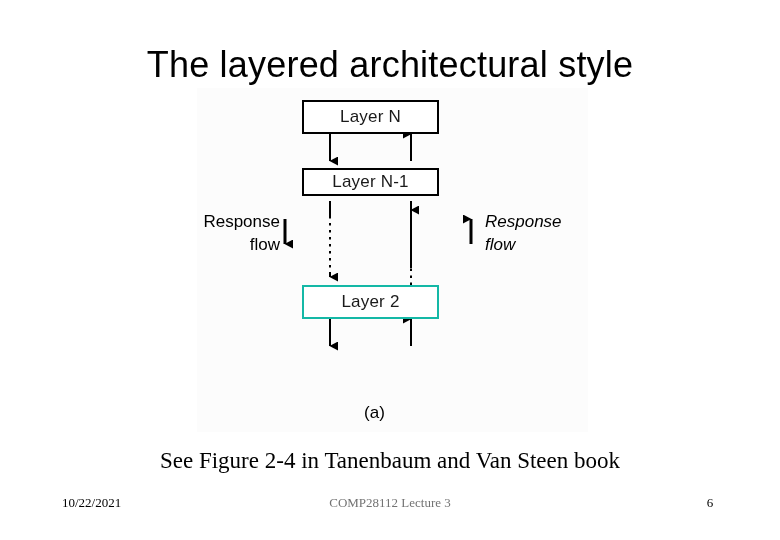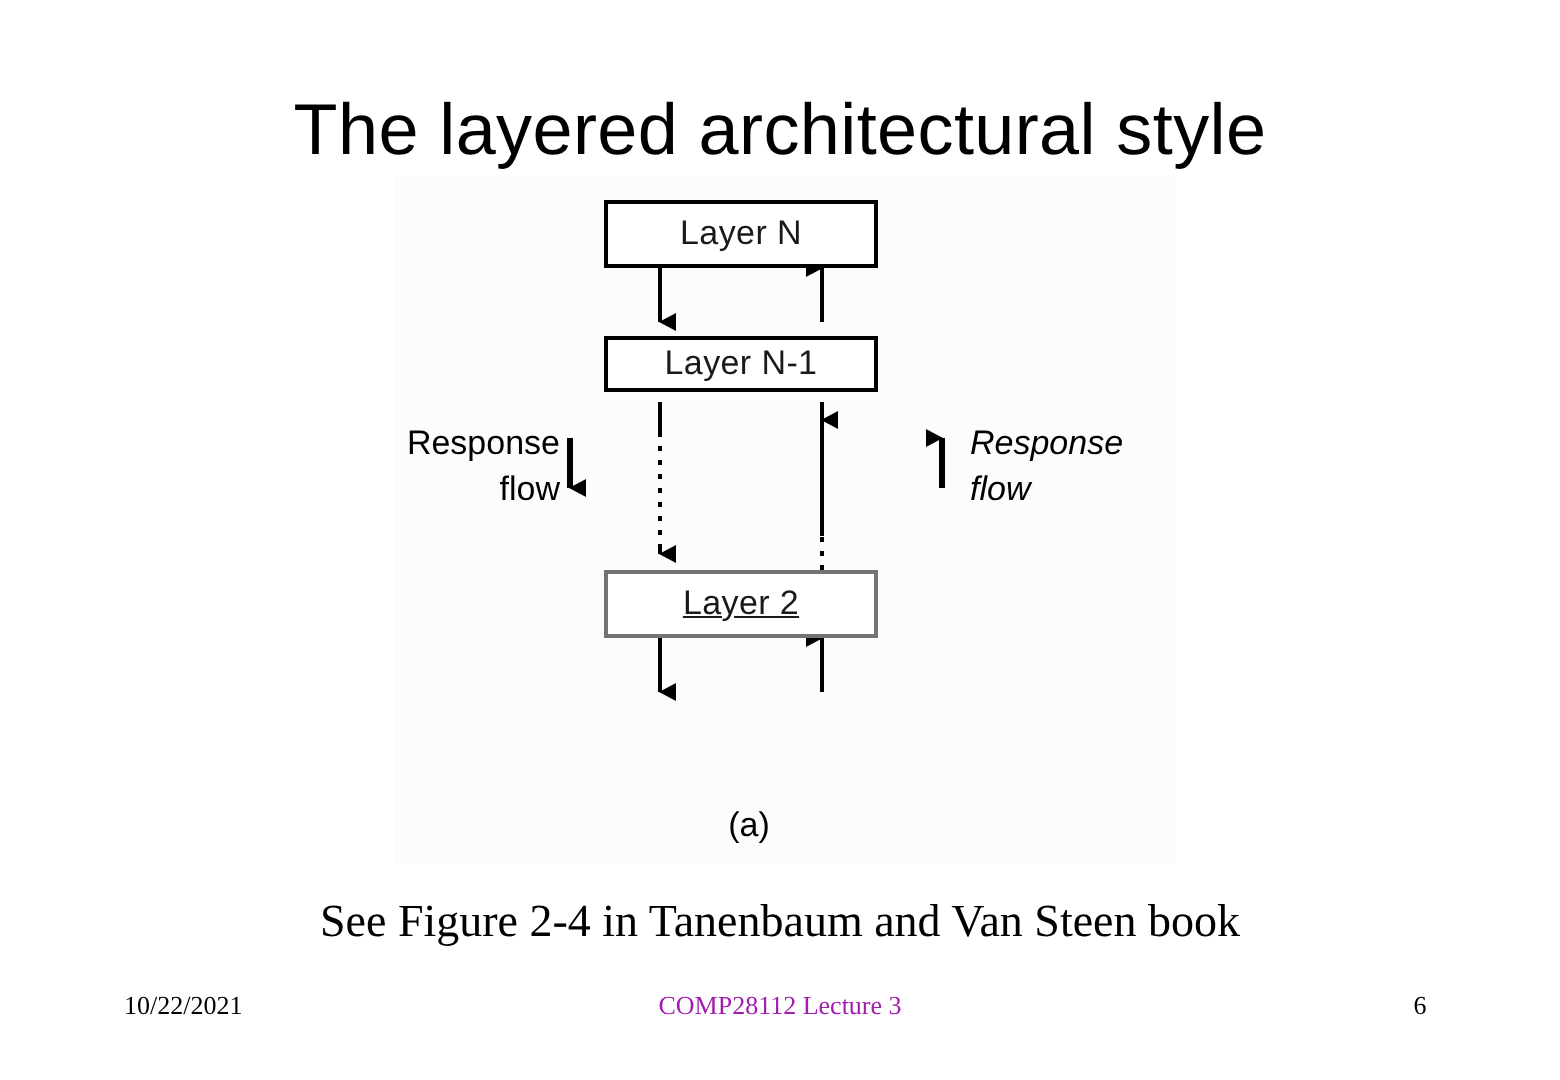--- a/index.html
+++ b/index.html
@@ -60,22 +60,21 @@
     font-family: "Liberation Sans", sans-serif;
     font-size: 17px;
     font-weight: 400;
     color: #1a1a1a;
     display: flex;
     align-items: center;
     justify-content: center;
     letter-spacing: 0.2px;
   }
   .layer-box.soft-border {
-    border: 2px solid #737373;
-    text-decoration: underline;
+    border: 2px solid #14b8a6;
   }
 
   
   .flow-label {
     position: absolute;
     font-family: "Liberation Sans", sans-serif;
     font-size: 17px;
     font-weight: 400;
     color: #000000;
     line-height: 23px;
@@ -117,21 +116,21 @@
     color: #000000;
   }
   .footer-center {
     position: absolute;
     left: 0;
     top: 495px;
     width: 780px;
     text-align: center;
     font-family: "Liberation Serif", serif;
     font-size: 13px;
-    color: #a21caf;
+    color: #737373;
   }
   .footer-page {
     position: absolute;
     left: 700px;
     top: 495px;
     width: 20px;
     text-align: center;
     font-family: "Liberation Serif", serif;
     font-size: 13px;
     color: #000000;

